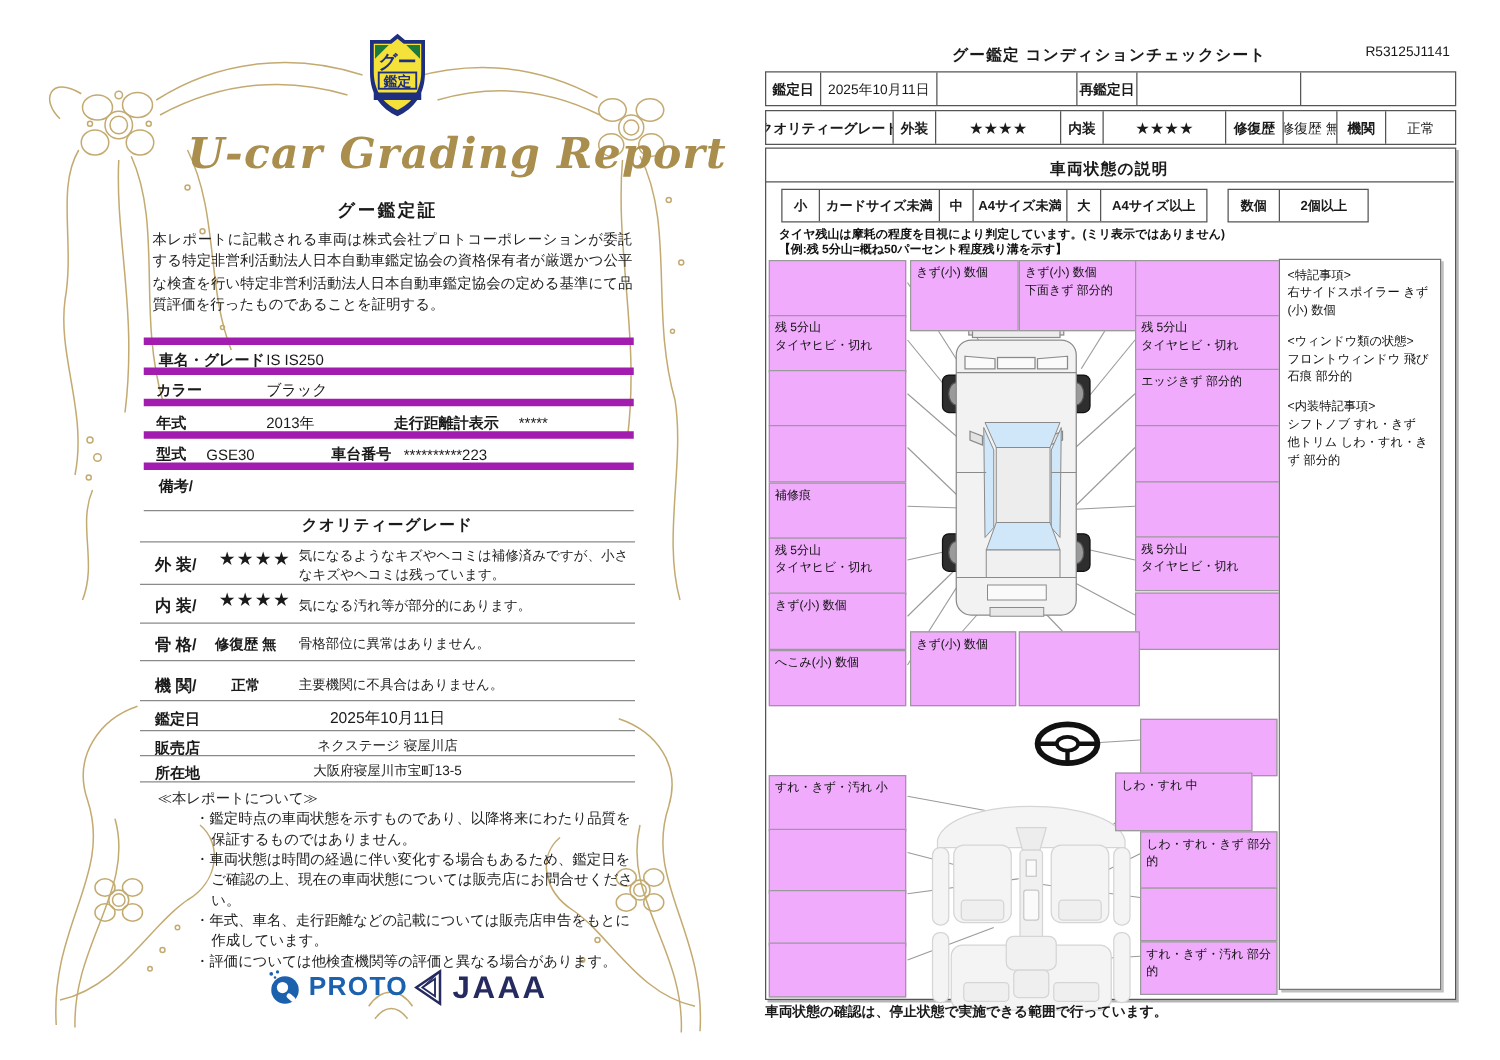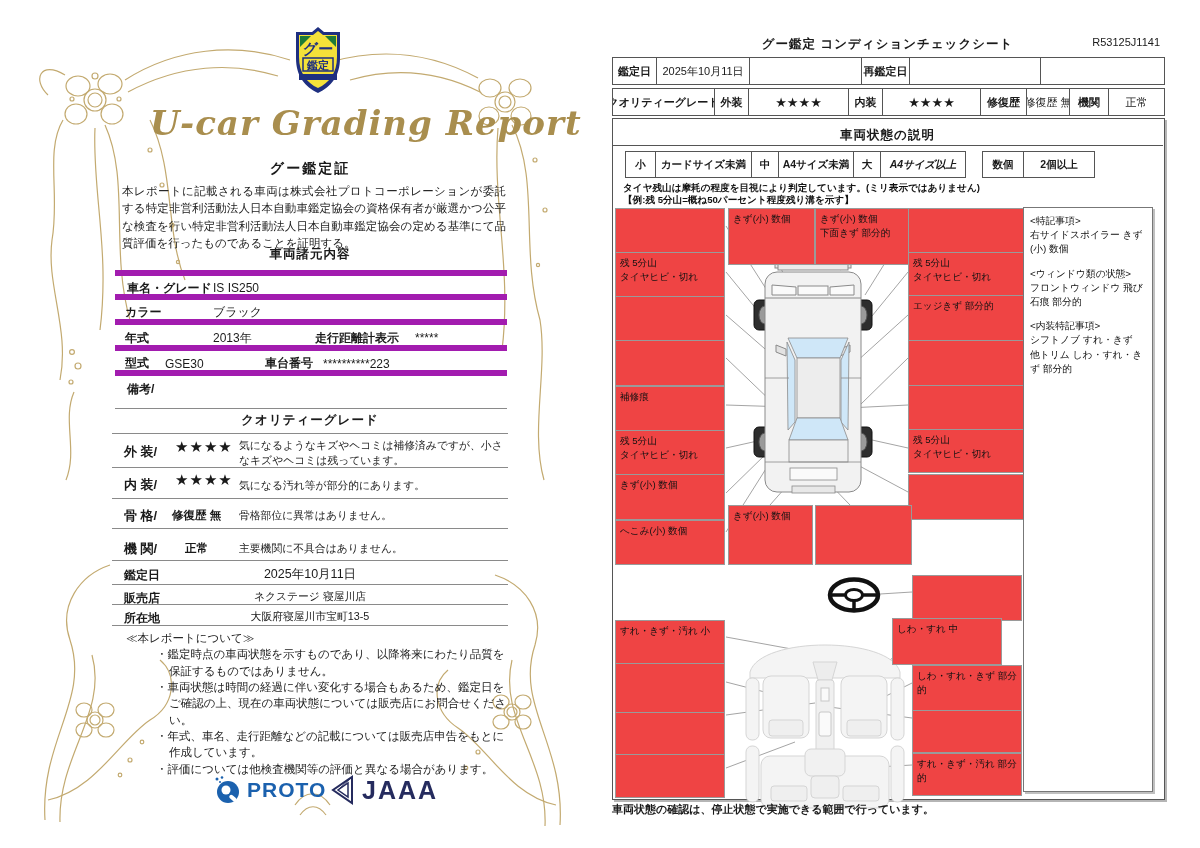--- a/index.html
+++ b/index.html
@@ -24,21 +24,21 @@
   
   .sh-title{font-weight:bold;font-size:12.5px;letter-spacing:1px;text-align:center;}
   .sh-no{font-size:11px;text-align:right;}
   .tbl{position:absolute;display:flex;border:1px solid #555;background:#fff;}
   .cell{border-right:1px solid #555;display:flex;align-items:center;justify-content:center;font-size:11px;white-space:nowrap;overflow:hidden;}
   .cell:last-child{border-right:none;}
   .cell.b{font-weight:bold;}
   .bigbox{position:absolute;border:1.5px solid #555;background:#fff;box-shadow:2px 2px 0 #b5b5b5;}
   .legend .cell{font-size:10.5px;font-weight:bold;}
   .tnote{font-size:9.6px;font-weight:bold;color:#111;line-height:1.35;}
-  .co{position:absolute;border:1px solid #9a9a9a;background:#ef4444;font-size:9.6px;line-height:1.5;padding:3px 4px;color:#111;}
+  .co{position:absolute;border:1px solid #9a9a9a;background:#f0abfc;font-size:9.6px;line-height:1.5;padding:3px 4px;color:#111;}
   .panel{position:absolute;border:1px solid #777;background:#fff;box-shadow:2px 2px 0 #c0c0c0;font-size:9.8px;line-height:1.45;padding:6px 6px;color:#111;}
   .panel .gap{height:10px;}
   .footer-note{font-weight:bold;font-size:11px;}
   svg{display:block;}
 </style>
 </head>
 <body>
 
 <div class="r" style="left:0;top:0;width:600px;height:848px;">
 
@@ -122,21 +122,20 @@
     <text x="27" y="28" text-anchor="middle" font-size="15" font-weight="bold" fill="#1e2f80" font-family="Liberation Sans,sans-serif">グー</text>
     <rect x="12" y="32" width="30" height="13" fill="#f4e139" stroke="#1e2f80" stroke-width="1.5"></rect>
     <text x="27" y="42.5" text-anchor="middle" font-size="11" font-weight="bold" fill="#1e2f80" font-family="Liberation Sans,sans-serif">鑑定</text>
     <rect x="8" y="48" width="38" height="6" fill="#1e2f80"></rect>
   </svg>
 
   <div class="r cert-title" style="left:150px;top:103px;">U-car Grading Report</div>
   <div class="r cert-sub" style="left:0;top:160px;width:620px;text-align:center;">グー鑑定証</div>
   <div class="r cert-intro" style="left:122px;top:183px;width:384px;">本レポートに記載される車両は株式会社プロトコーポレーションが委託する特定非営利活動法人日本自動車鑑定協会の資格保有者が厳選かつ公平な検査を行い特定非営利活動法人日本自動車鑑定協会の定める基準にて品質評価を行ったものであることを証明する。</div>
 
-  <div class="r sec-head" style="left:0;top:246px;width:620px;">車両諸元内容</div>
 
   <div class="spec-row" style="top:270px;height:24px;">
     <span class="spec-lab" style="margin-left:12px;">車名・グレード</span>
     <span style="position:absolute;left:98px;">IS IS250</span>
   </div>
   <div class="spec-row" style="top:294px;height:25px;">
     <span class="spec-lab" style="margin-left:10px;">カラー</span>
     <span style="position:absolute;left:98px;">ブラック</span>
   </div>
   <div class="spec-row" style="top:319px;height:26px;">
@@ -242,21 +241,21 @@
   <div class="bigbox" style="left:12px;top:118px;width:551px;height:680px;"></div>
   <div class="r sh-title" style="left:12px;top:127px;width:551px;">車両状態の説明</div>
   <div class="r" style="left:12px;top:145px;width:551px;border-top:1px solid #555;height:0;"></div>
 
   <div class="tbl legend" style="left:25px;top:151px;width:339px;height:25px;">
     <div class="cell" style="width:29px;">小</div>
     <div class="cell" style="width:95px;">カードサイズ未満</div>
     <div class="cell" style="width:26px;">中</div>
     <div class="cell" style="width:74px;">A4サイズ未満</div>
     <div class="cell" style="width:26px;">大</div>
-    <div class="cell" style="flex:1;font-style:italic;">A4サイズ以上</div>
+    <div class="cell" style="flex:1;">A4サイズ以上</div>
   </div>
   <div class="tbl legend" style="left:382px;top:151px;width:111px;height:25px;">
     <div class="cell" style="width:40px;">数個</div>
     <div class="cell" style="flex:1;">2個以上</div>
   </div>
 
   <div class="r tnote" style="left:23px;top:182px;width:400px;">タイヤ残山は摩耗の程度を目視により判定しています。(ミリ表示ではありません)</div>
   <div class="r tnote" style="left:23px;top:194px;width:400px;">【例:残 5分山=概ね50パーセント程度残り溝を示す】</div>
 
   <svg class="r" style="left:0;top:118px;" width="570" height="702" viewBox="0 0 570 702" stroke="#9a9a9a" stroke-width="0.9">

